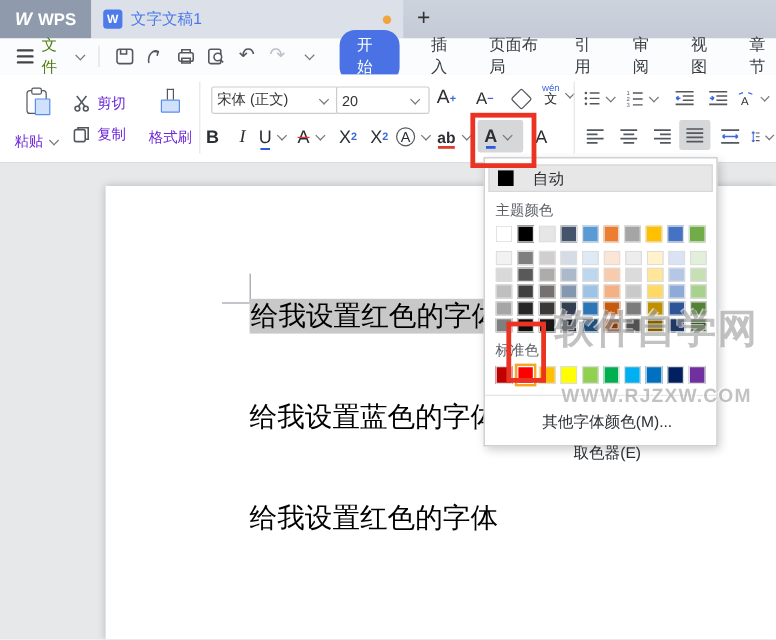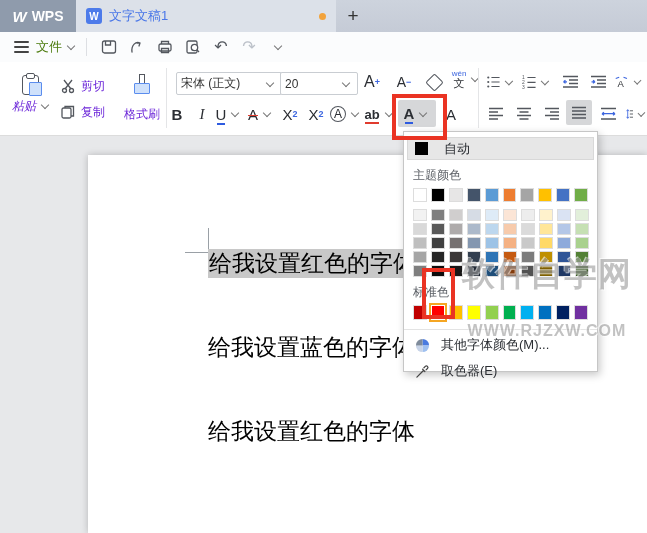--- a/index.html
+++ b/index.html
@@ -59,21 +59,21 @@
   .auto-row{margin:2px 3px;height:21px;background:#E7E7E7;border:1px solid #D8D8D8;display:flex;align-items:center;gap:16px;padding-left:7px;font-size:13px;color:#2B2E33;}
   .auto-sq{width:13px;height:13px;background:#000;}
   .plabel{margin:7px 9px 4px;font-size:12px;color:#5A5E64;}
   .swrow{display:flex;gap:4px;padding:0 9px;}
   .sw{width:14px;height:14px;box-shadow:0 0 0 1px #DDDDDD inset;display:inline-block;}
   .variant-grid{margin:7px 9px 0;display:grid;grid-template-columns:repeat(10,14px);grid-auto-rows:12px;column-gap:4px;row-gap:2px;}
   .variant-grid .sw{width:14px;height:12px;}
   .sw-std{height:15px;}
   .sw.selected{box-shadow:0 0 0 1px #FFF inset,0 0 0 2px #F5A623;}
   .pdivider{border-top:1px solid #E3E3E3;margin:9px 0 2px;}
-  .pmenu{height:26px;display:flex;align-items:center;gap:11px;padding-left:11px;font-size:13px;color:#2B2E33;}
+  .pmenu{height:26px;display:flex;align-items:center;gap:11px;padding-left:11px;font-size:13px;color:#2B2E33;flex-direction:column;}
 
   
   .watermark{position:absolute;left:447px;top:256px;width:200px;text-align:center;z-index:40;pointer-events:none;color:#9E9E9E;opacity:.62;text-shadow:1px 1px 0 #fff,-1px -1px 0 #fff;}
   .wm1{font-size:33px;font-weight:bold;letter-spacing:1px;line-height:36px;}
   .wm2{font-size:16px;font-weight:bold;letter-spacing:1px;margin-top:30px;}
 
   
   .annot{position:absolute;border:4px solid #EA3323;z-index:50;pointer-events:none;}
   .annot1{left:392px;top:94px;width:47px;height:38px;}
   .annot2{left:422px;top:268px;width:25px;height:43px;}
@@ -131,32 +131,41 @@
     </span>
     <span class="qicon">
         <span class="arrow-glyph">↶</span>
       </span>
     <span class="qicon">
         <span class="arrow-glyph dis">↷</span>
       </span>
     <span class="qicon">
         <span class="chev"></span>
       </span>
+    <div class="menu-tabs">
+        <span class="nav-item active">开始</span>
+        <span class="nav-item">插入</span>
+        <span class="nav-item">页面布局</span>
+        <span class="nav-item">引用</span>
+        <span class="nav-item">审阅</span>
+        <span class="nav-item">视图</span>
+        <span class="nav-item">章节</span>
+      </div>
   </div>
 
   <div class="ribbon">
 
     <div class="icon-btn" style="left:12px;top:8px;width:40px;height:30px;">
       <span style="position:relative;width:20px;height:24px;">
         <span style="position:absolute;left:0;top:2px;width:15px;height:18px;border:1.4px solid #53575E;border-radius:3px;"></span>
         <span style="position:absolute;left:4px;top:0;width:7px;height:4px;border:1.4px solid #53575E;border-radius:2px;background:#fff;"></span>
         <span style="position:absolute;left:7px;top:9px;width:11px;height:12px;background:#CFE1FB;border:1.4px solid #5B8DEE;border-radius:1px;"></span>
       </span>
     </div>
-    <div class="icon-btn" style="left:6px;top:32px;width:52px;font-style:italic;">
+    <div class="icon-btn" style="left:6px;top:44px;width:52px;">
       <span class="rlabel">粘贴</span>
         <span class="chev"></span>
     </div>
     <div class="icon-btn" style="left:60px;top:12px;width:60px;justify-content:flex-start;gap:5px;">
       <svg width="16" height="16" viewBox="0 0 16 16">
           <path d="M4 2 l7 9 M12 2 l-7 9" stroke="#53575E" stroke-width="1.3" fill="none"></path>
           <circle cx="4.5" cy="12.5" r="2" fill="none" stroke="#53575E" stroke-width="1.3"></circle>
           <circle cx="11.5" cy="12.5" r="2" fill="none" stroke="#53575E" stroke-width="1.3"></circle>
         </svg>
       <span class="rlabel">剪切</span>

